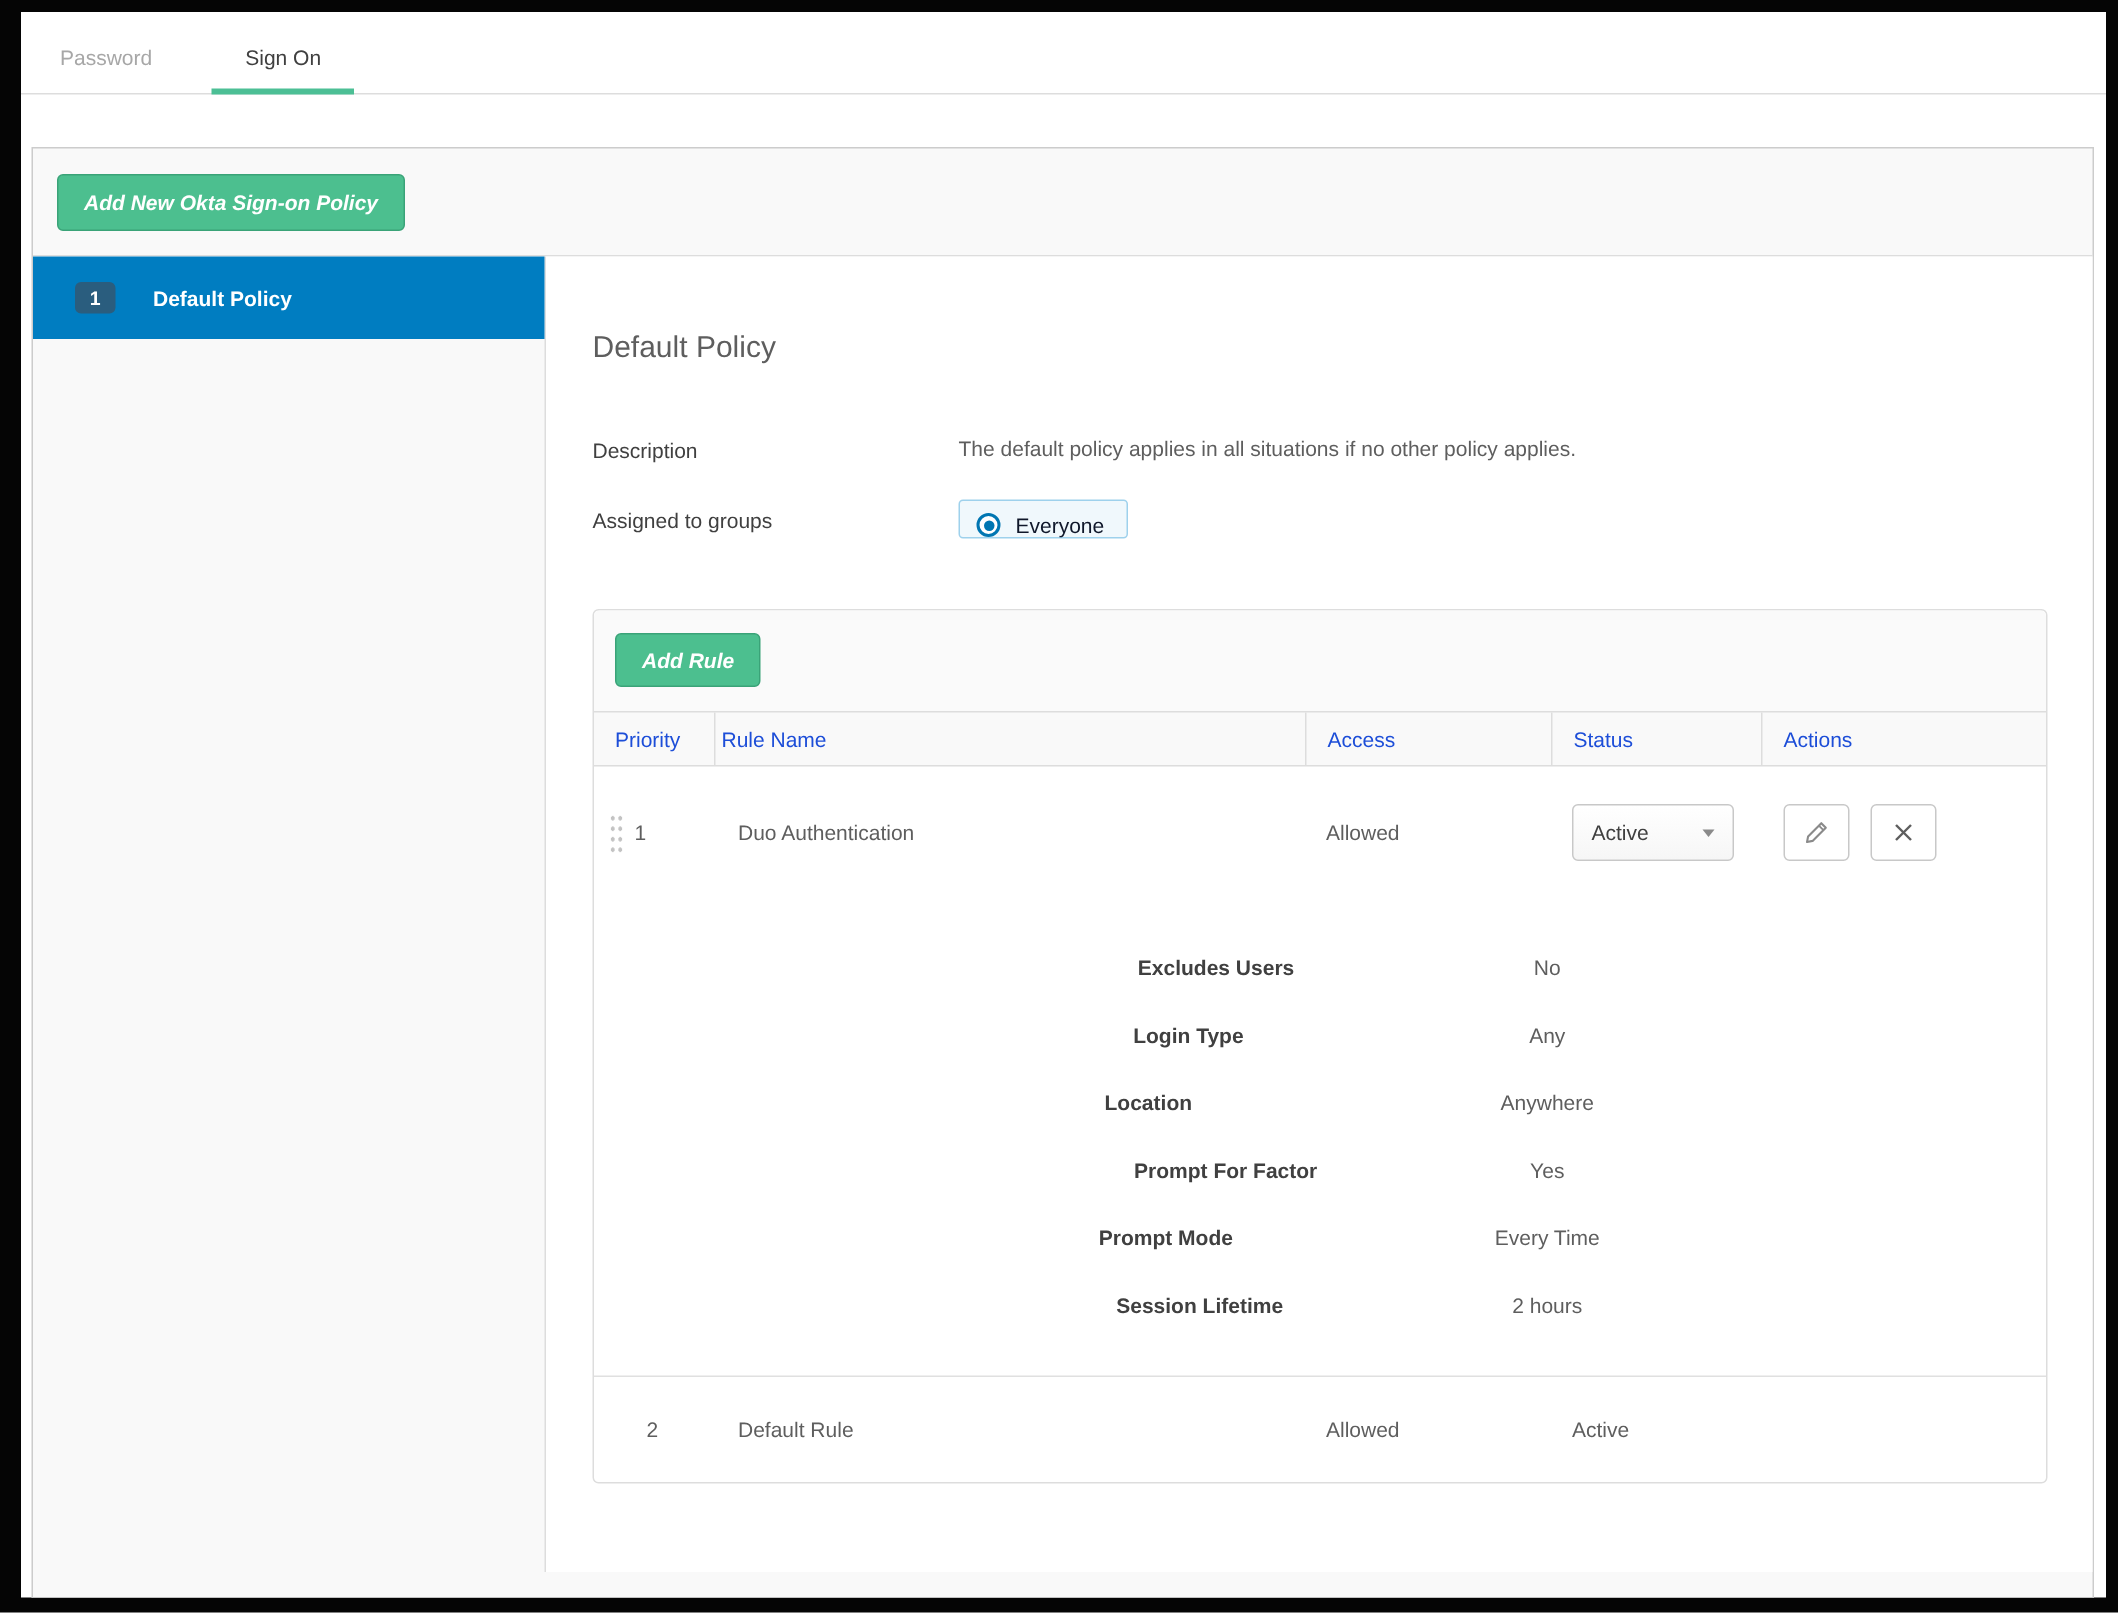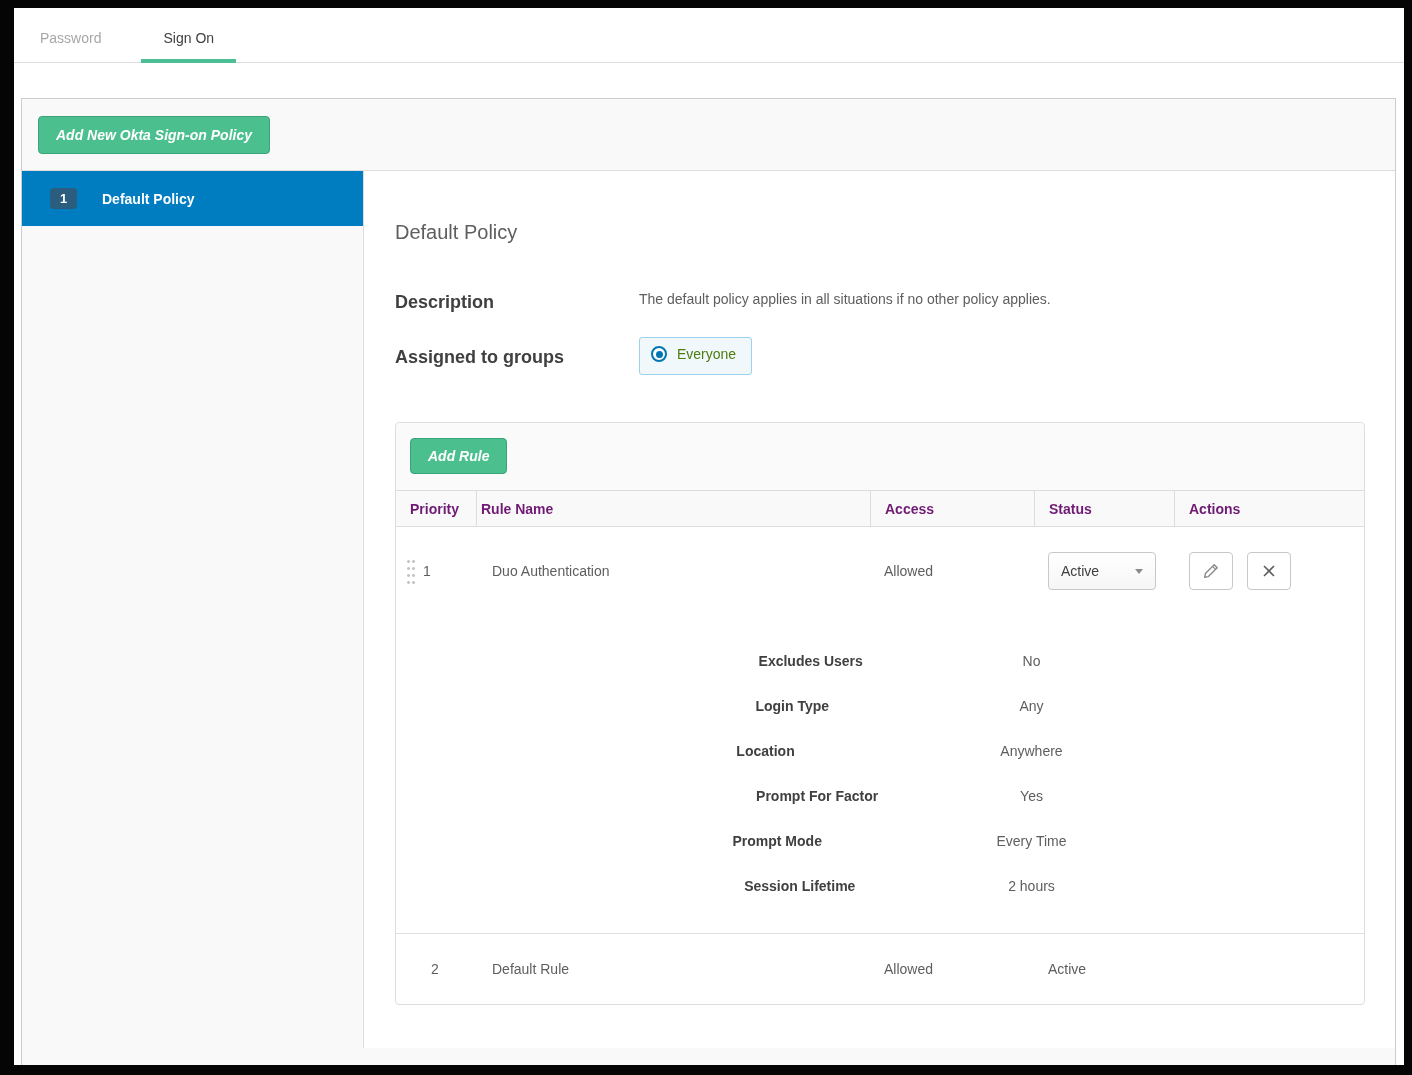--- a/index.html
+++ b/index.html
@@ -101,37 +101,37 @@
     background: #ffffff;
     padding: 50px 30px 0 31px;
   }
   .page-title { font-size: 20px; color: #5e5e5e; font-weight: normal; }
 
   .fields { margin-top: 46px; }
   .field { display: flex; margin-bottom: 24px; }
   .field.center { align-items: center; }
   .field-label {
     width: 244px;
-    font-size: 18px;
-    font-weight: bold;
+    font-size: 14px;
+    font-weight: normal;
     color: #404040;
     padding-top: 2px;
   }
   .field-value { font-size: 14px; color: #5e5e5e; line-height: 19px; }
 
   .everyone-chip {
     display: inline-flex;
     align-items: center;
     gap: 10px;
-    padding: 8px 15px 12px 11px;
+    padding: 8px 15px 0 11px;
     background: #f0f8fc;
     border: 1px solid #9ed1ec;
     border-radius: 3px;
     font-size: 14px;
-    color: #4d7c0f;
+    color: #0f172a;
     cursor: pointer;
   }
   .radio-icon {
     width: 16px; height: 16px;
     border: 2px solid #0076b2;
     border-radius: 50%;
     background: #ffffff;
     position: relative;
     flex: none;
   }
@@ -158,22 +158,21 @@
   .btn-green.small { padding: 9px 17px; }
 
   .table-header {
     display: flex;
     align-items: stretch;
     background: #f9f9f9;
     border-top: 1px solid #dddddd;
     border-bottom: 1px solid #dddddd;
     height: 37px;
     font-size: 14px;
-    color: #701a75;
-    font-weight: bold;
+    color: #1d4ed8;
   }
   .th {
     display: flex;
     align-items: center;
     padding-left: 14px;
   }
   .th + .th { border-left: 1px solid #dddddd; }
   .col-priority { width: 80px; flex: none; }
   .col-name { flex: 1; padding-left: 4px; }
   .col-access { width: 164px; flex: none; }

